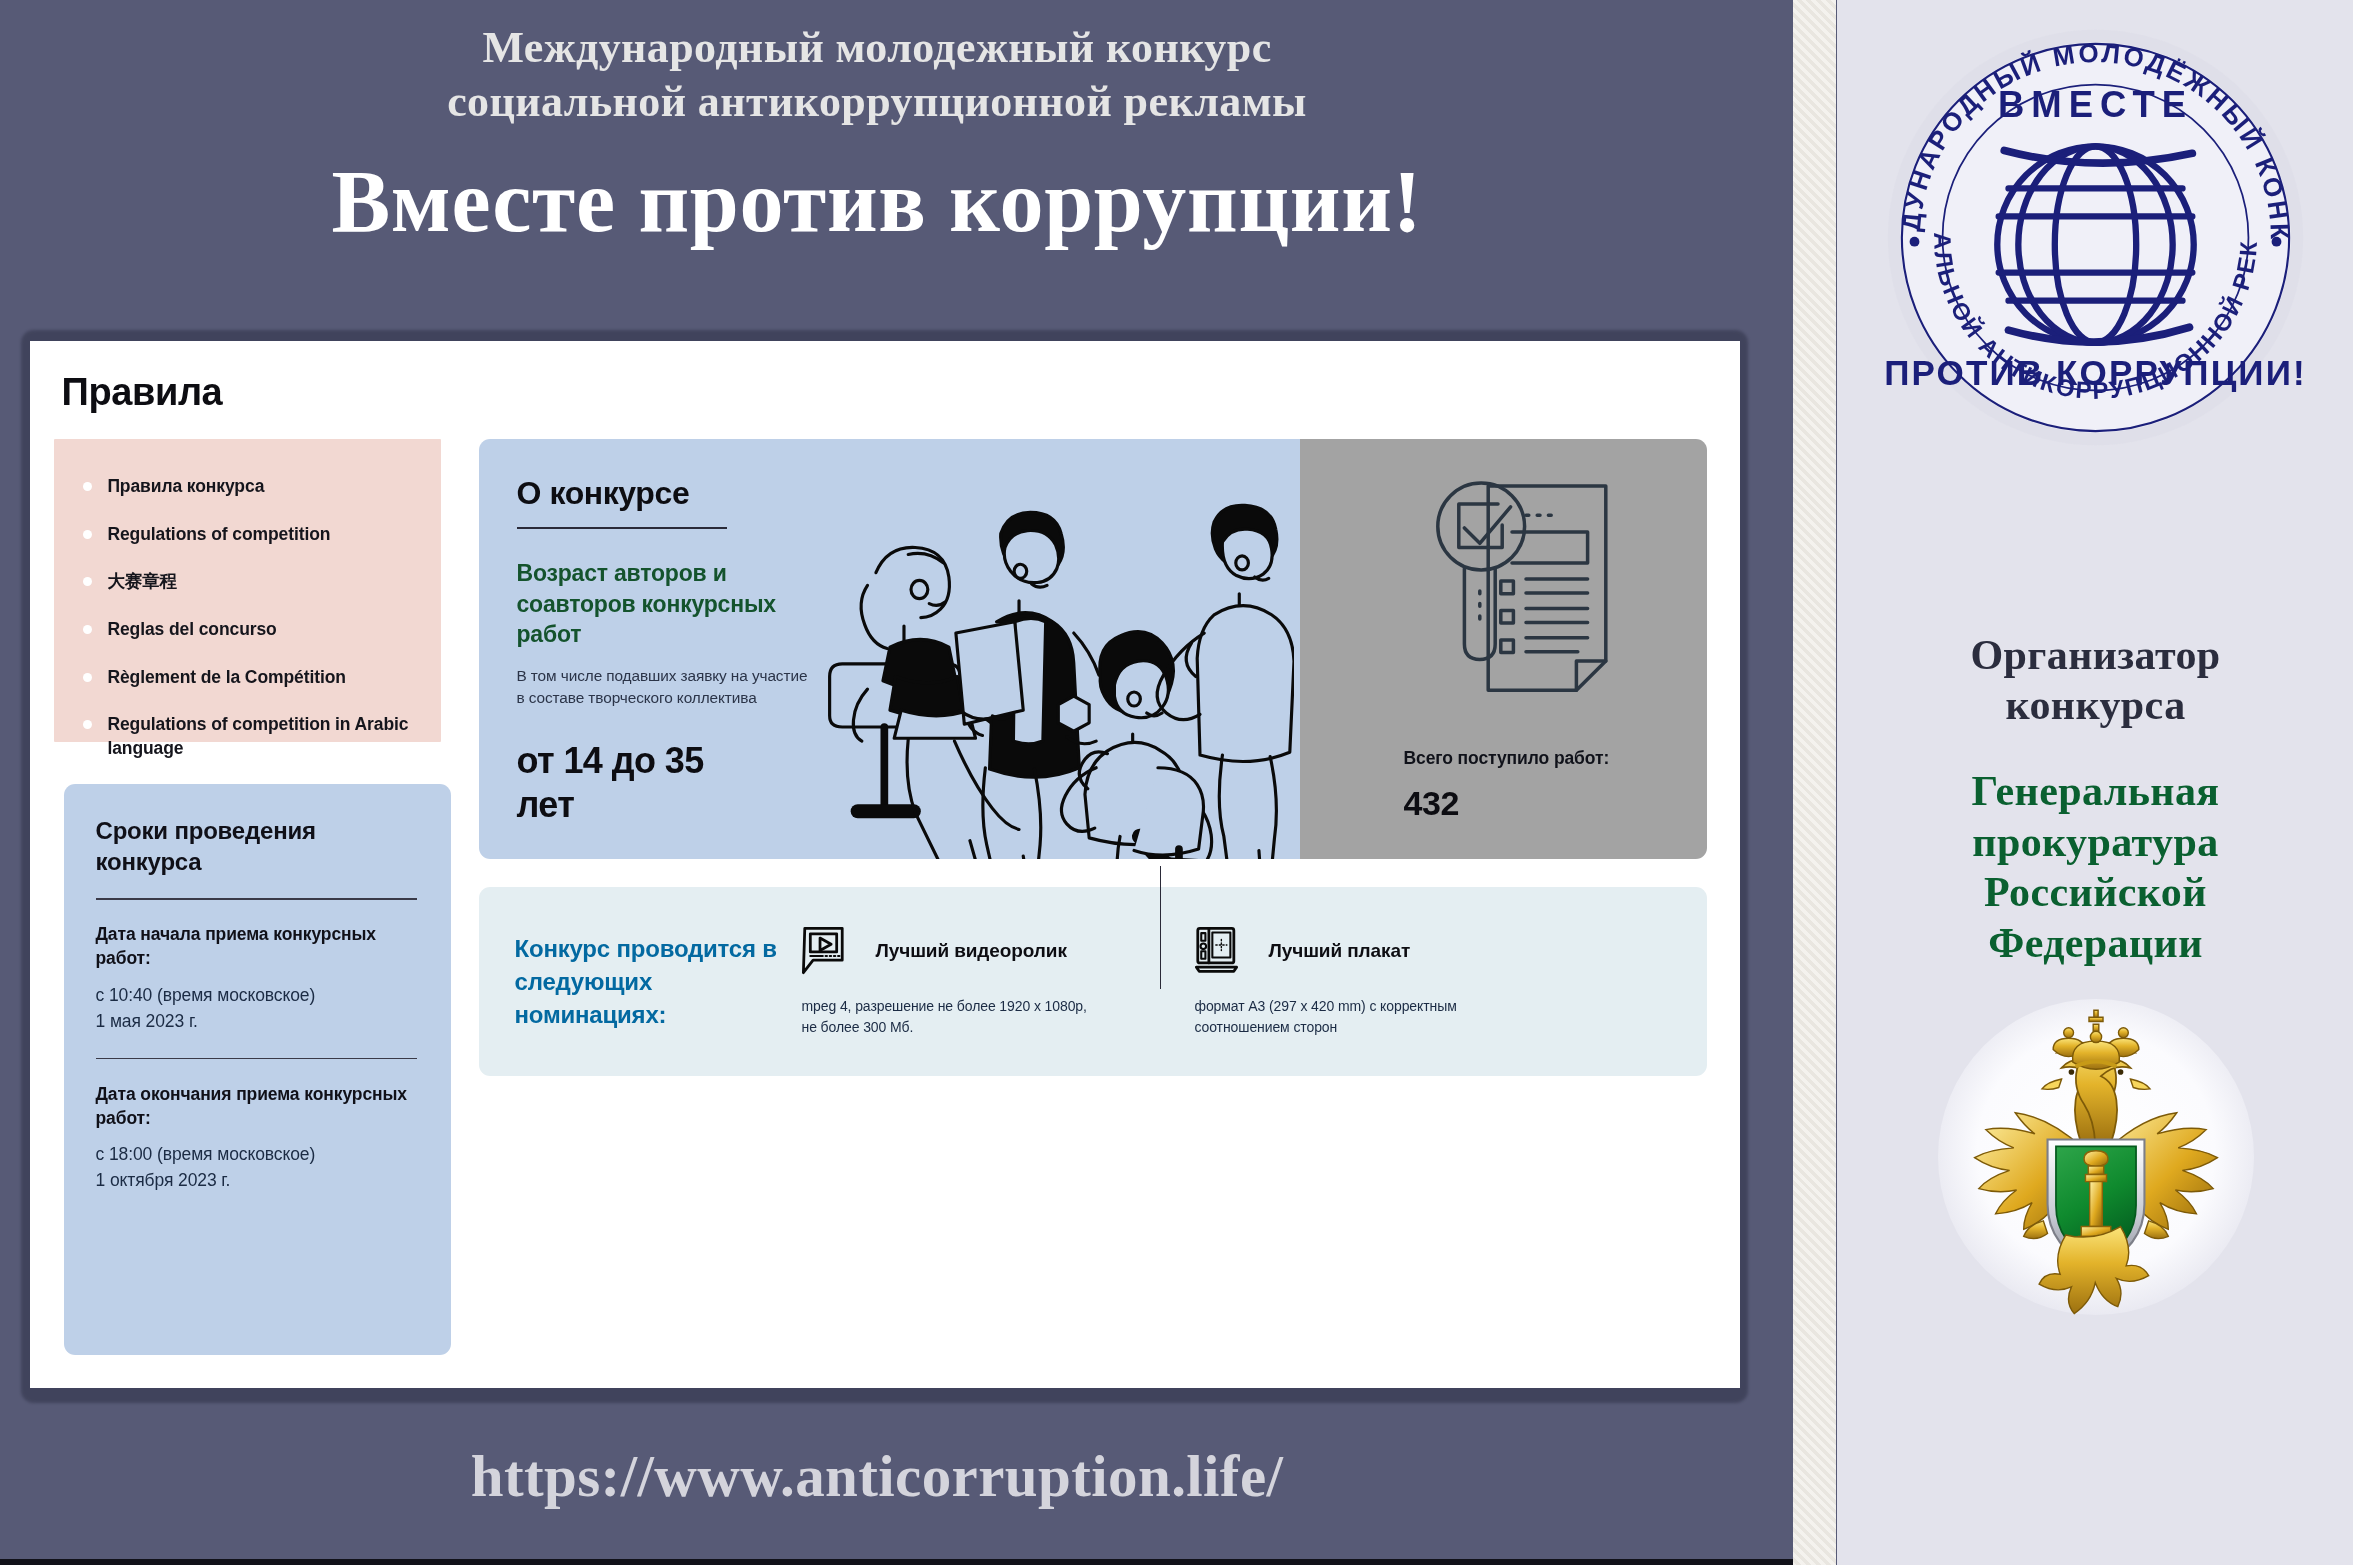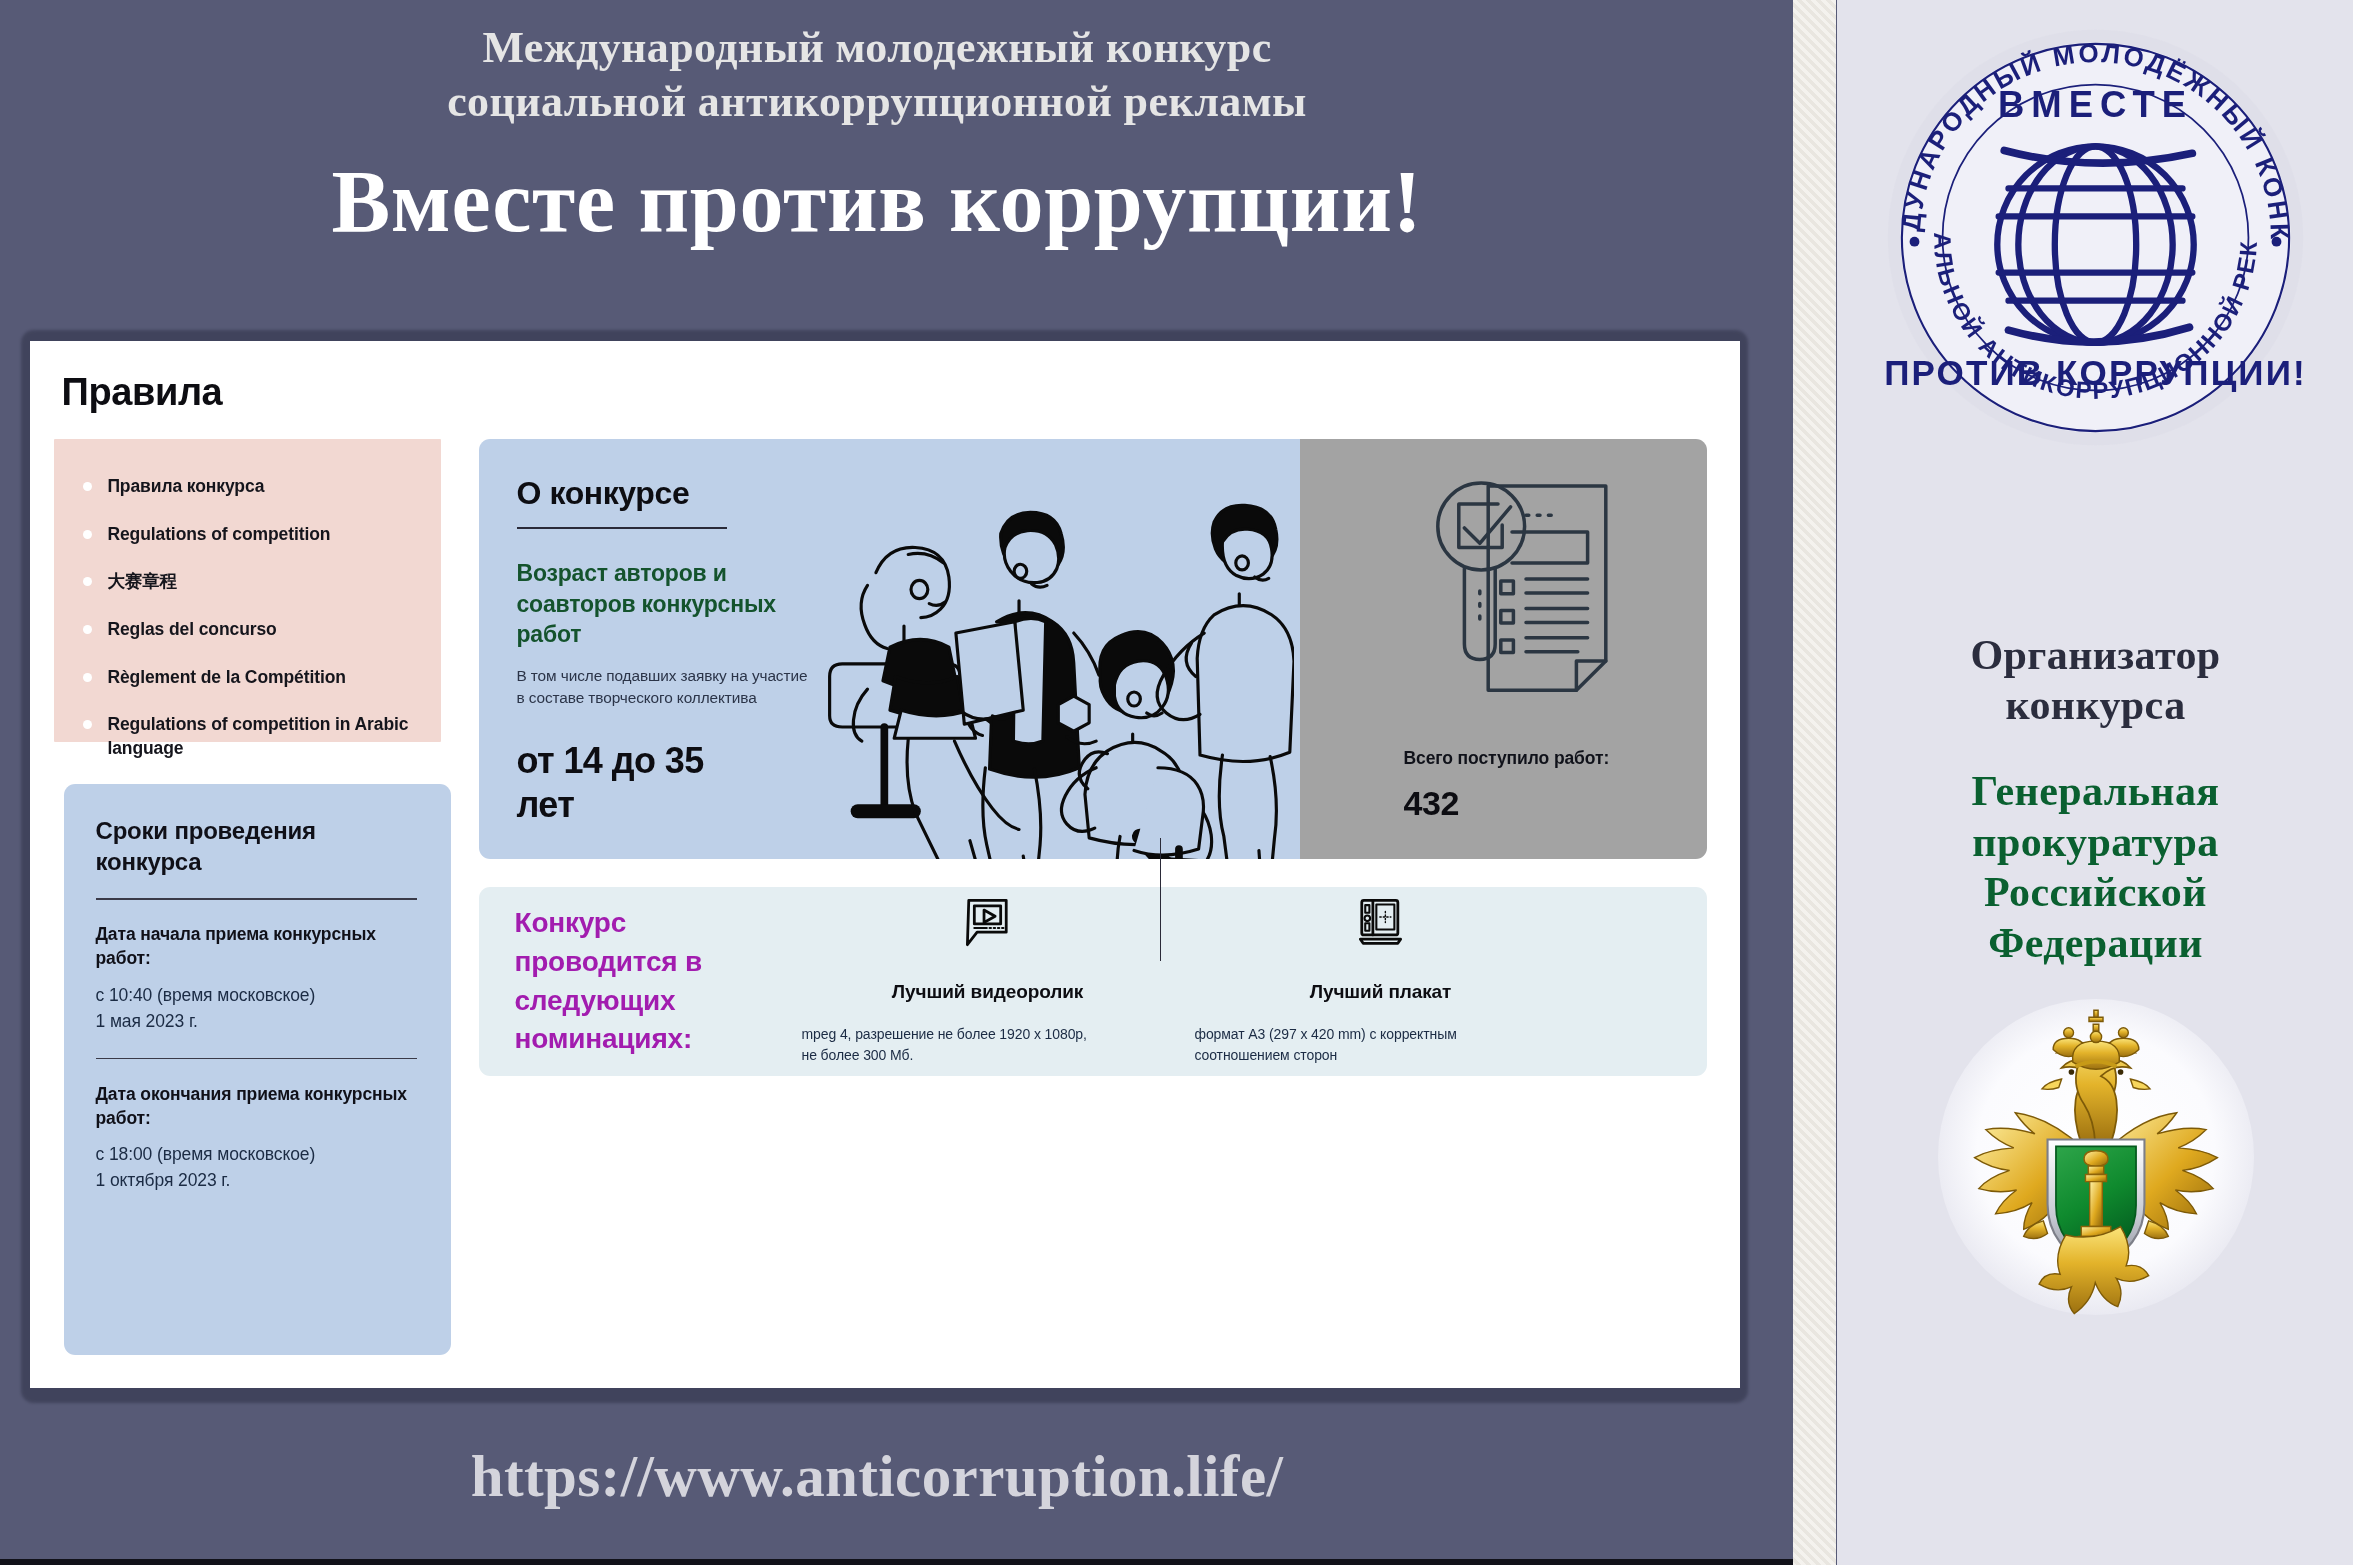--- a/index.html
+++ b/index.html
@@ -164,31 +164,31 @@
 
   
   .nom-panel {
     position: absolute; left: 449px; top: 546px;
     width: 1228px; height: 189px;
     background: #e4eef2; border-radius: 11.2px;
     display: flex; align-items: center;
   }
   .nom-lead {
     width: 302px; padding-left: 36px;
-    font-size: 28px; font-weight: bold; color: #a21caf;
+    font-size: 24px; font-weight: bold; color: #0369a1;
     line-height: 1.38; letter-spacing: -0.2px;
   }
   .nom-col {
     width: 393px; padding-left: 21px; position: relative;
   }
   .nom-col.divided::before {
     content: ""; position: absolute; left: -14px; top: -59px;
     width: 1.4px; height: 123px; background: #2a2a38;
   }
-  .nom-head { display: flex; align-items: center; gap: 31px; flex-direction: column; }
+  .nom-head { display: flex; align-items: center; gap: 31px; }
   .nom-head-text {
     font-size: 19px; font-weight: bold; color: #0d0d12;
     line-height: 1.36; letter-spacing: -0.1px;
   }
   .nom-desc {
     font-size: 14px; color: #1b2b44; line-height: 1.52;
     margin-top: 19.6px; max-width: 295px; letter-spacing: -0.1px;
   }
 
   

